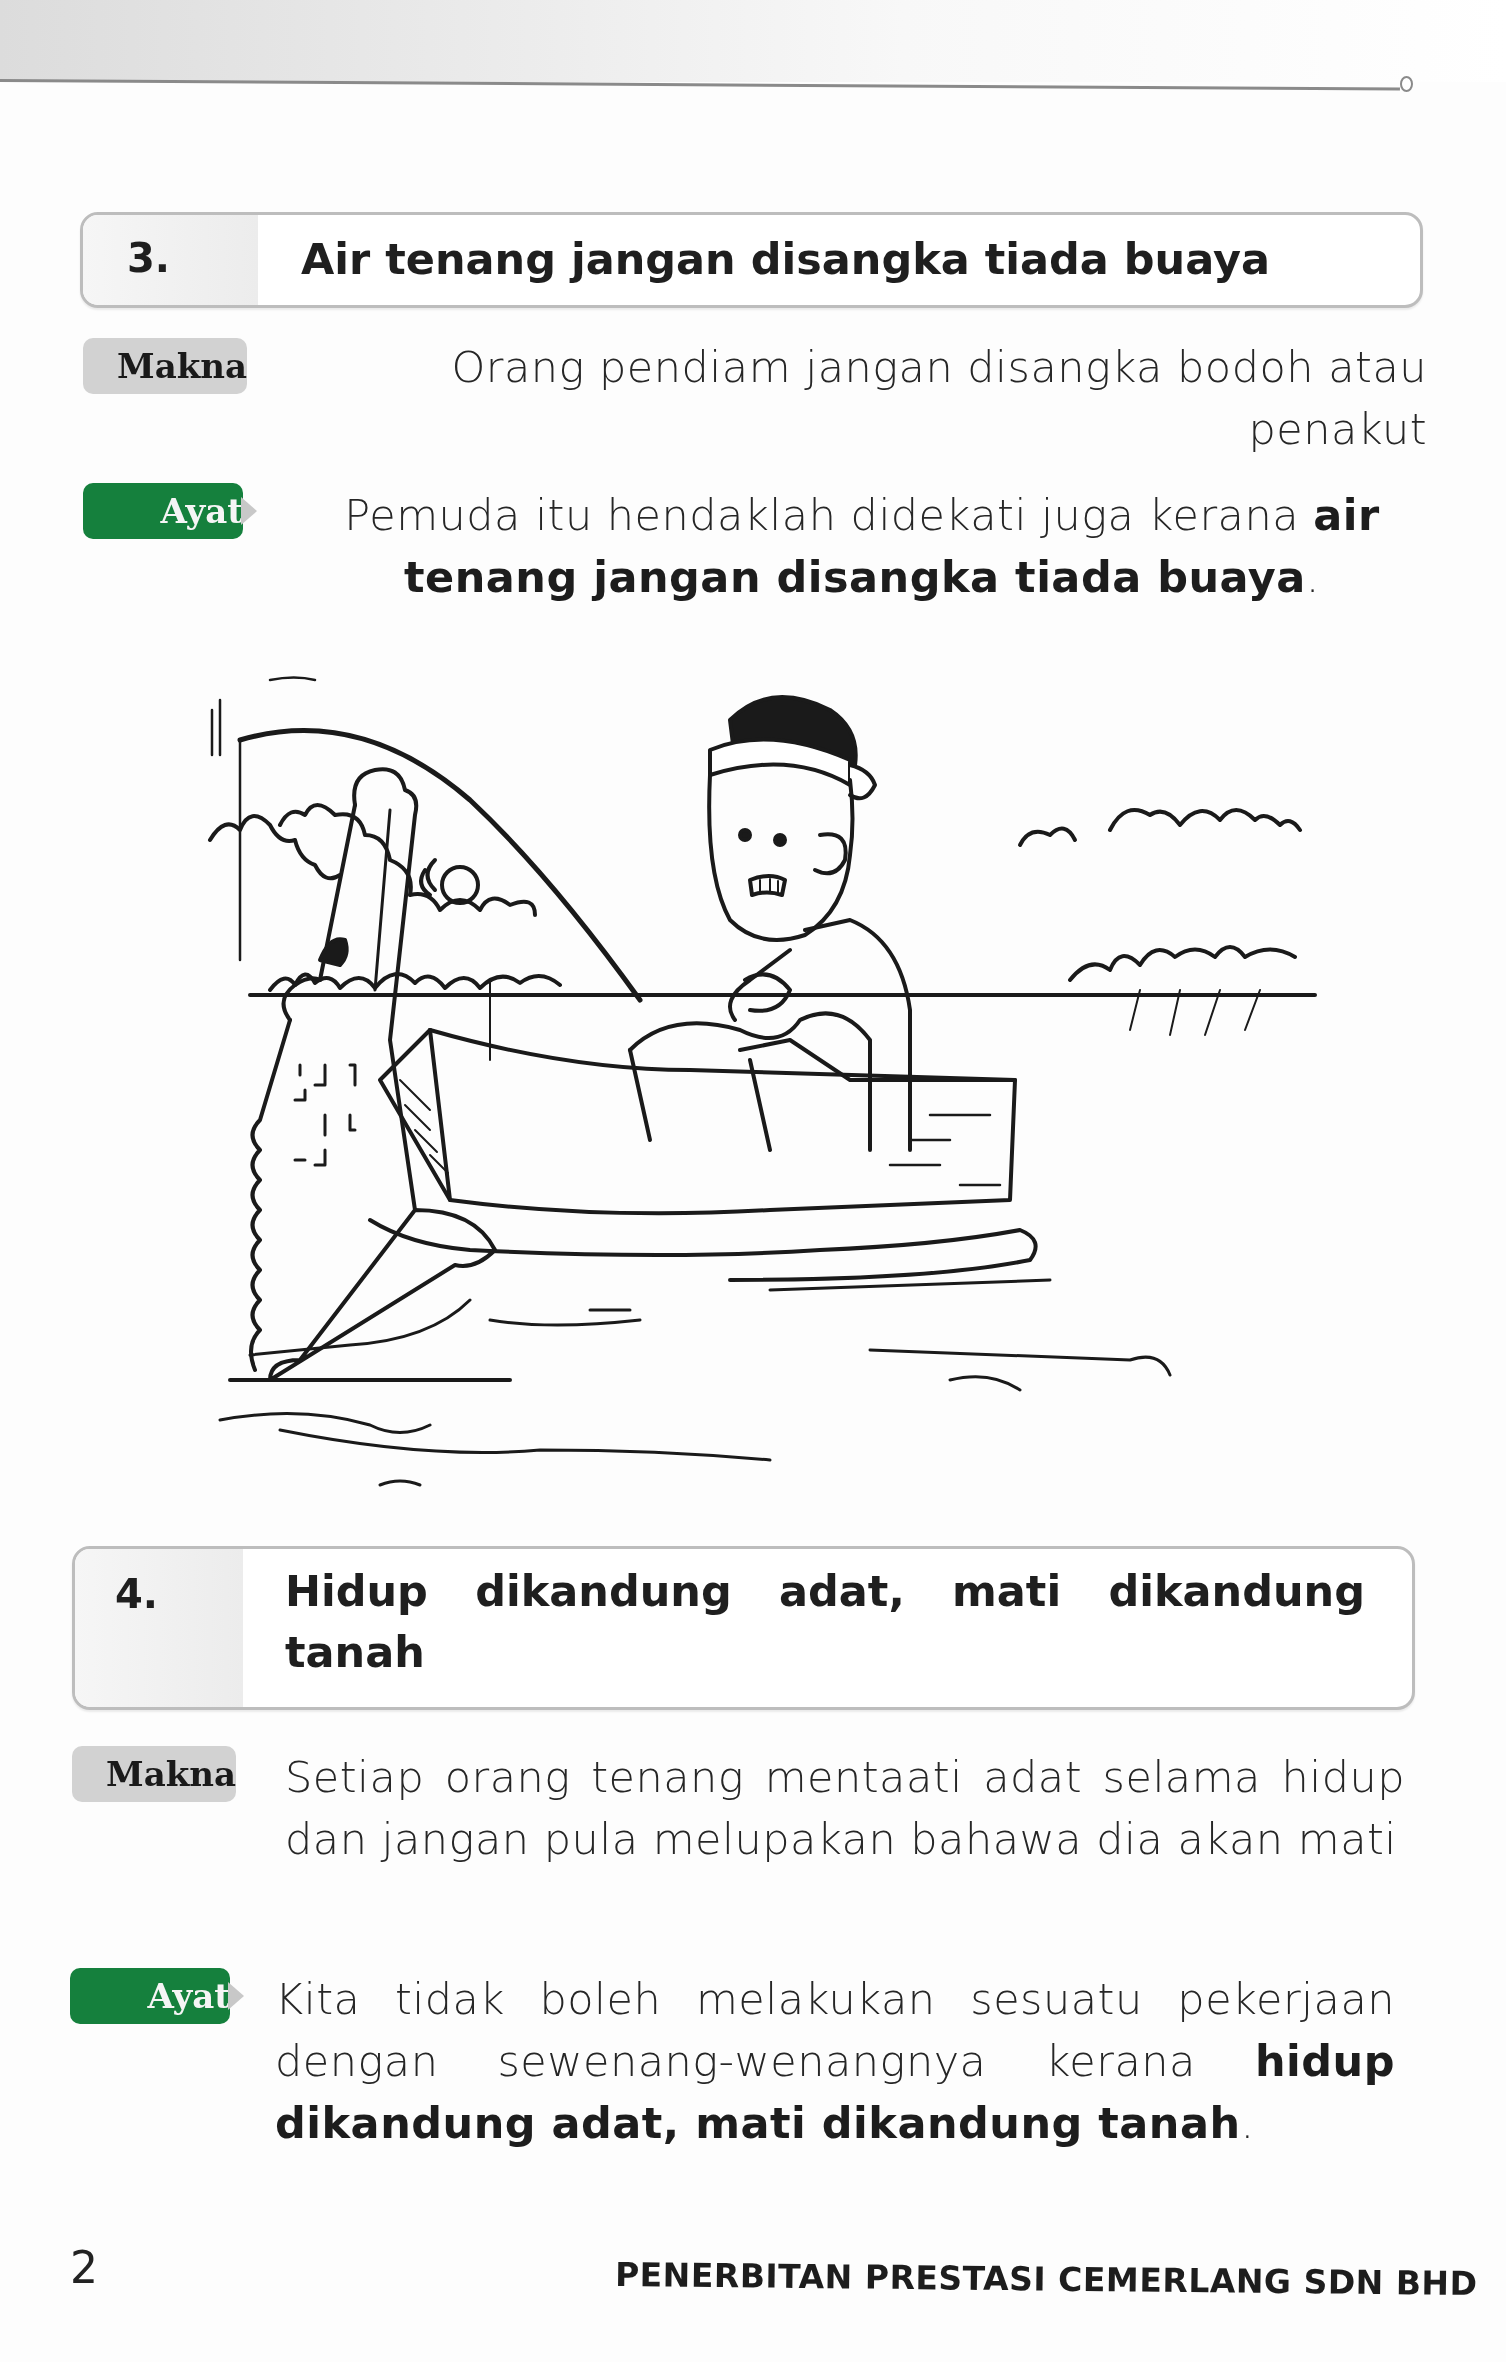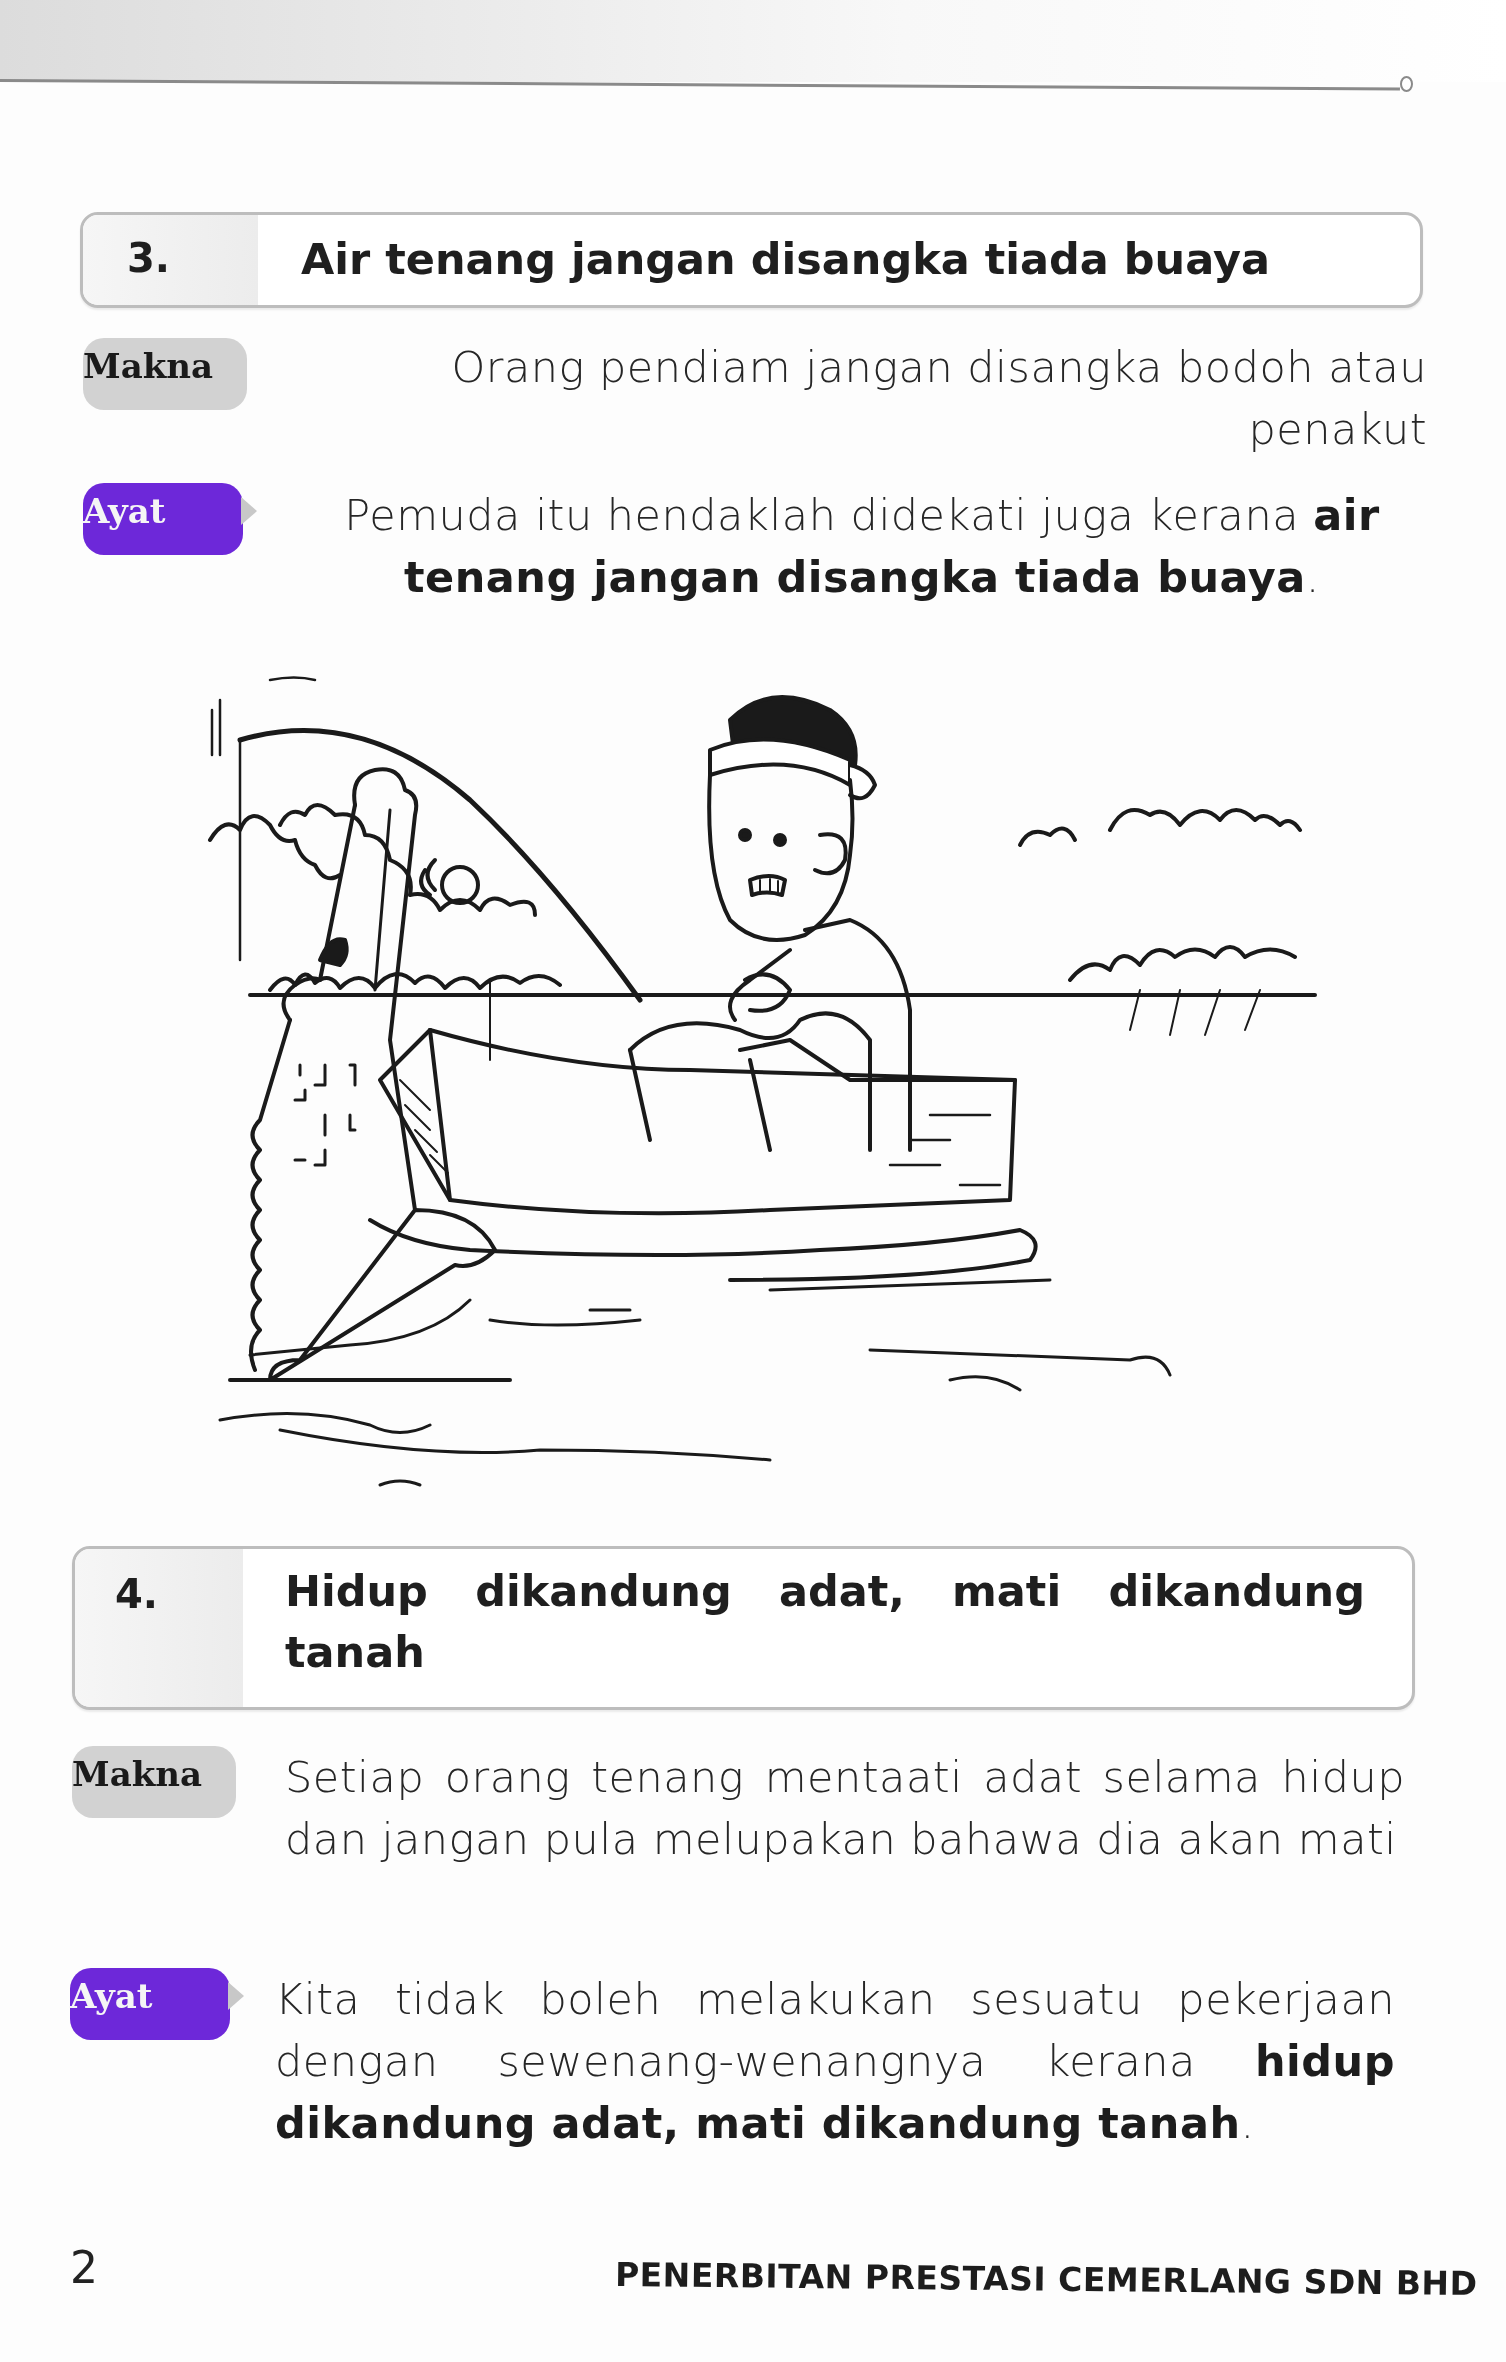--- a/index.html
+++ b/index.html
@@ -30,26 +30,26 @@
     background:linear-gradient(90deg,#f6f6f6 0%,#ececec 100%);
   }
   .title-box .num {
     position:absolute; font-weight:bold; font-size:40px; color:#1f1f1f;
   }
   .title-box .title {
     position:absolute; font-weight:bold; font-size:43px; color:#1f1f1f;
     line-height:61px;
   }
   .tag {
-    position:absolute; height:72px; border-radius:21px;
+    position:absolute; height:56px; border-radius:10px;
     font-family:"DejaVu Serif", serif; font-weight:bold; font-size:34px;
-    line-height:56px; text-align:left;
+    line-height:56px; text-align:right;
   }
   .tag-makna { background:#d2d2d2; color:#1a1a1a; width:164px; }
-  .tag-ayat { background:#6d28d9; color:#f5f5f5; width:160px; }
+  .tag-ayat { background:#15803d; color:#f5f5f5; width:160px; }
   .tag-ayat .arrow {
     position:absolute; right:-14px; top:14px; width:0; height:0;
     border-top:14px solid transparent; border-bottom:14px solid transparent;
     border-left:16px solid #c8c8c8;
   }
   .body-text {
     position:absolute; font-size:43px; line-height:62px; color:#262626;
     font-weight:300; letter-spacing:0.5px;
   }
   .justify { text-align:justify; text-align-last:auto; }

